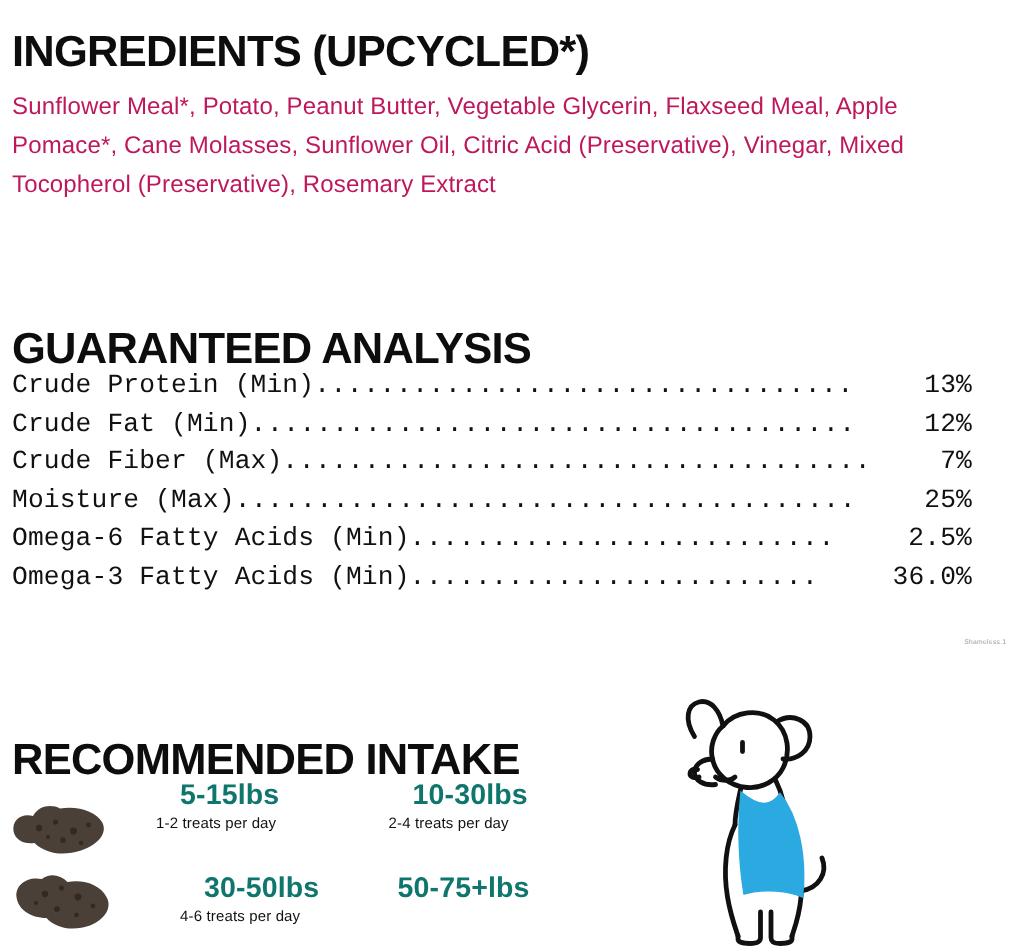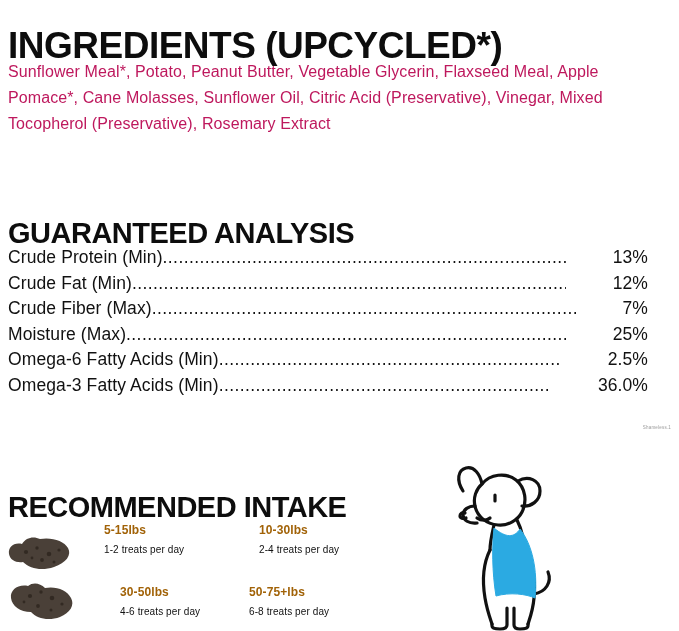--- a/index.html
+++ b/index.html
@@ -28,21 +28,21 @@
     font-weight: 700;
     letter-spacing: -0.5px;
     color: #0d0d0d;
     line-height: 1;
     white-space: nowrap;
   }
   #ingredients-title {
     position: absolute;
     left: 8px;
     top: 2px;
-    font-size: 37px;
+    font-size: 29px;
   }
   #analysis-title {
     position: absolute;
     left: 8px;
     top: 200px;
     font-size: 29px;
   }
   #intake-title {
     position: absolute;
     left: 8px;
@@ -70,20 +70,21 @@
     width: 640px;
   }
   .ga-row {
     display: flex;
     align-items: baseline;
     font-size: 17.5px;
     line-height: 25.5px;
     color: #111111;
     white-space: nowrap;
     letter-spacing: 0.1px;
+    font-family: Liberation Mono, monospace;
   }
   .ga-label { flex: 0 0 auto; }
   .ga-dots {
     flex: 1 1 auto;
     overflow: hidden;
     white-space: nowrap;
     letter-spacing: 0.4px;
     color: #111111;
     margin: 0 0px;
   }
@@ -105,25 +106,26 @@
     position: absolute;
     left: 104px;
     top: 521px;
     width: 330px;
   }
   .intake-cell {
     position: absolute;
     width: 160px;
   }
   .intake-weight {
-    font-size: 12px;
+    font-size: 19px;
     font-weight: 700;
-    color: #a16207;
+    color: #0f766e;
     line-height: 19px;
     letter-spacing: 0.1px;
+    margin-left: 16px;
   }
   .intake-amount {
     font-size: 10px;
     font-weight: 400;
     color: #111111;
     line-height: 20px;
     letter-spacing: 0.1px;
   }
   #cell-0 { left: 0px;   top: 0px; }
   #cell-1 { left: 155px; top: 0px; }
@@ -230,21 +232,20 @@
     <div class="intake-cell" id="cell-1">
       <div class="intake-weight">10-30lbs</div>
       <div class="intake-amount">2-4 treats per day</div>
     </div>
     <div class="intake-cell" id="cell-2">
       <div class="intake-weight">30-50lbs</div>
       <div class="intake-amount">4-6 treats per day</div>
     </div>
     <div class="intake-cell" id="cell-3">
       <div class="intake-weight">50-75+lbs</div>
-      <div class="intake-amount">6-8 treats per day</div>
     </div>
   </div>
 
   <svg id="dog-illustration" viewBox="0 0 130 173">
     <g fill="none" stroke="#111111" stroke-width="3.2" stroke-linejoin="round" stroke-linecap="round">
 
       <path d="M31 33 C24 22 26 12 34 10 C42 8 48 16 50 26"></path>
 
       <path d="M50 26 C58 16 74 14 84 22 C94 30 95 44 90 54
                C86 62 76 68 66 67 C54 66 45 58 43 48 C41 40 44 31 50 26 Z"></path>

